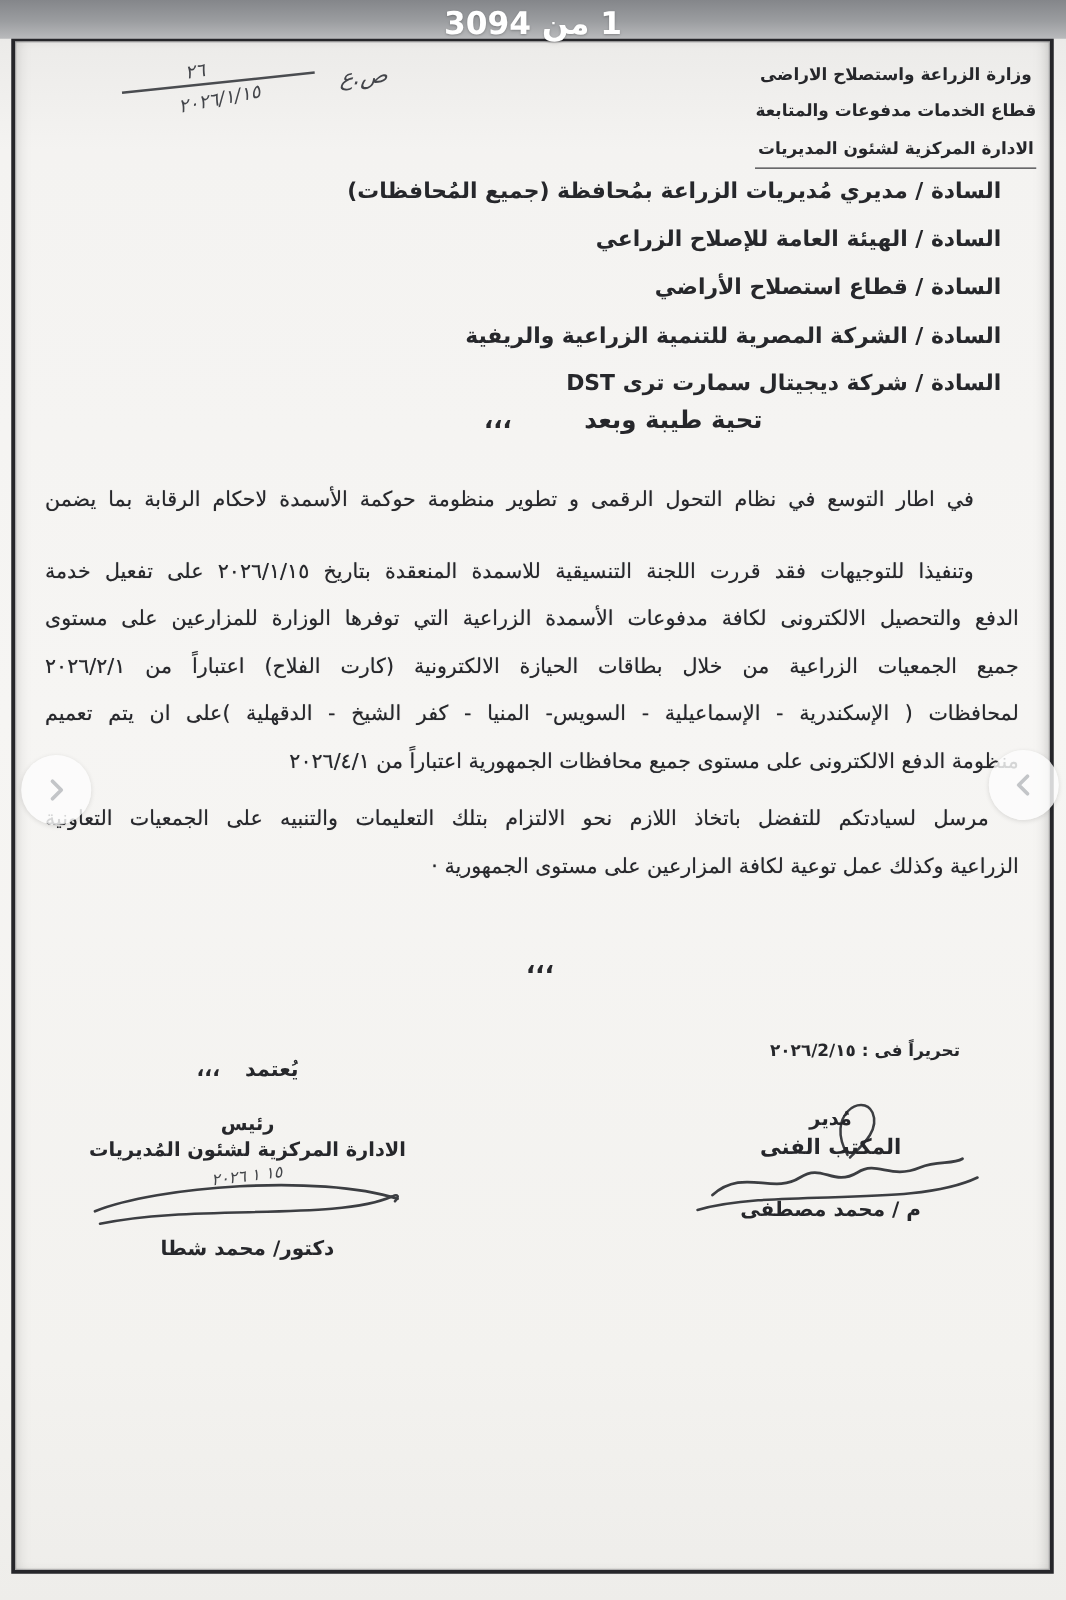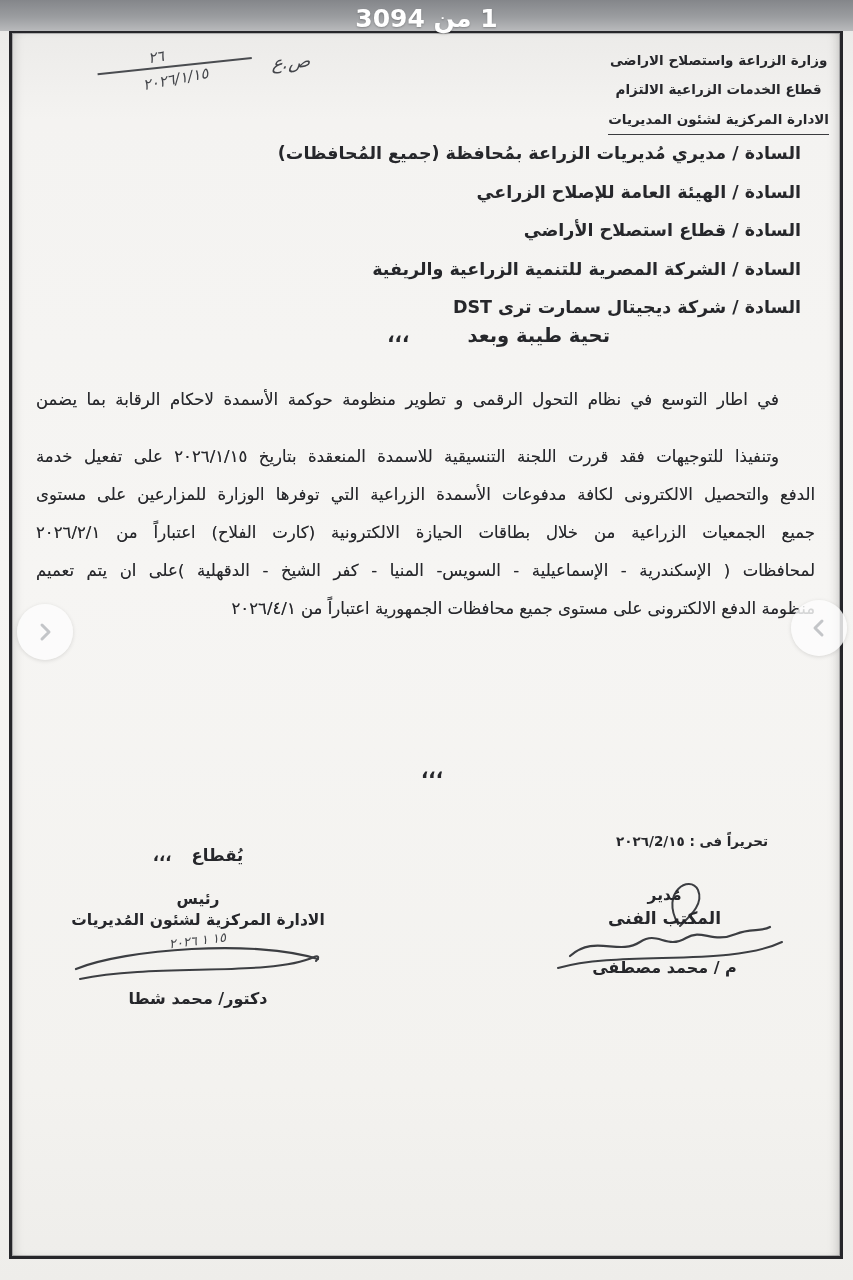--- a/index.html
+++ b/index.html
@@ -85,21 +85,21 @@
       <span class="prefix">ص.ع</span>
       <span class="frac">
         <span class="num">٢٦</span>
         <span class="bar"></span>
         <span class="hdate">٢٠٢٦/١/١٥</span>
       </span>
     </div>
 
     <div class="letterhead ink">
       <div>وزارة الزراعة واستصلاح الاراضى</div>
-      <div>قطاع الخدمات الزراعية الالتزام</div>
+      <div>قطاع الخدمات مدفوعات والمتابعة</div>
       <div class="lh-underline">الادارة المركزية لشئون المديريات</div>
     </div>
 
     <div class="recipients ink">
       <div>السادة / مديري مُديريات الزراعة بمُحافظة (جميع المُحافظات)</div>
       <div>السادة / الهيئة العامة للإصلاح الزراعي</div>
       <div>السادة / قطاع استصلاح الأراضي</div>
       <div>السادة / الشركة المصرية للتنمية الزراعية والريفية</div>
       <div>السادة / شركة ديجيتال سمارت ترى DST</div>
     </div>
@@ -113,31 +113,35 @@
       <div class="para1">
         <div class="line indent">في اطار التوسع في نظام التحول الرقمى و تطوير منظومة حوكمة الأسمدة لاحكام الرقابة بما يضمن</div>
       </div>
       <div class="para2">
         <div class="line indent">وتنفيذا للتوجيهات فقد قررت اللجنة التنسيقية للاسمدة المنعقدة بتاريخ ٢٠٢٦/١/١٥ على تفعيل خدمة</div>
         <div class="line">الدفع والتحصيل الالكترونى لكافة مدفوعات الأسمدة الزراعية التي توفرها الوزارة للمزارعين على مستوى</div>
         <div class="line">جميع الجمعيات الزراعية من خلال بطاقات الحيازة الالكترونية (كارت الفلاح) اعتباراً من ٢٠٢٦/٢/١</div>
         <div class="line">لمحافظات ( الإسكندرية - الإسماعيلية - السويس- المنيا - كفر الشيخ - الدقهلية )على ان يتم تعميم</div>
         <div class="line last">منظومة الدفع الالكترونى على مستوى جميع محافظات الجمهورية اعتباراً من ٢٠٢٦/٤/١</div>
       </div>
+      <div class="para3">
+        <div class="line indent">مرسل لسيادتكم للتفضل باتخاذ اللازم نحو الالتزام بتلك التعليمات والتنبيه على الجمعيات التعاونية</div>
+        <div class="line last">الزراعية وكذلك عمل توعية لكافة المزارعين على مستوى الجمهورية ·</div>
+      </div>
     </div>
 
     <div class="closing ink">
       <span>،،،</span>
     </div>
 
     <div class="issued ink">تحريراً فى : ٢٠٢٦/2/١٥</div>
 
     <div class="approval ink">
       <div class="row1">
-        <span>يُقطاع</span>
+        <span>يُعتمد</span>
         <span>،،،</span>
       </div>
       <div class="t1">رئيس</div>
       <div class="t2">الادارة المركزية لشئون المُديريات</div>
       <svg class="scribble" width="256" height="58" viewBox="0 0 256 58">
         <text class="handdigits" x="128" y="16" text-anchor="middle" transform="rotate(-7 128 16)">١٥ ١ ٢٠٢٦</text>
         <path d="M6,40 C55,20 185,10 248,30" fill="none" stroke="#3c3e42" stroke-width="2.2" stroke-linecap="round"></path>
         <path d="M10,50 C85,34 200,48 244,28 C248,26 250,28 246,32" fill="none" stroke="#3c3e42" stroke-width="2" stroke-linecap="round"></path>
       </svg>
       <div class="name">دكتور/ محمد شطا</div>

